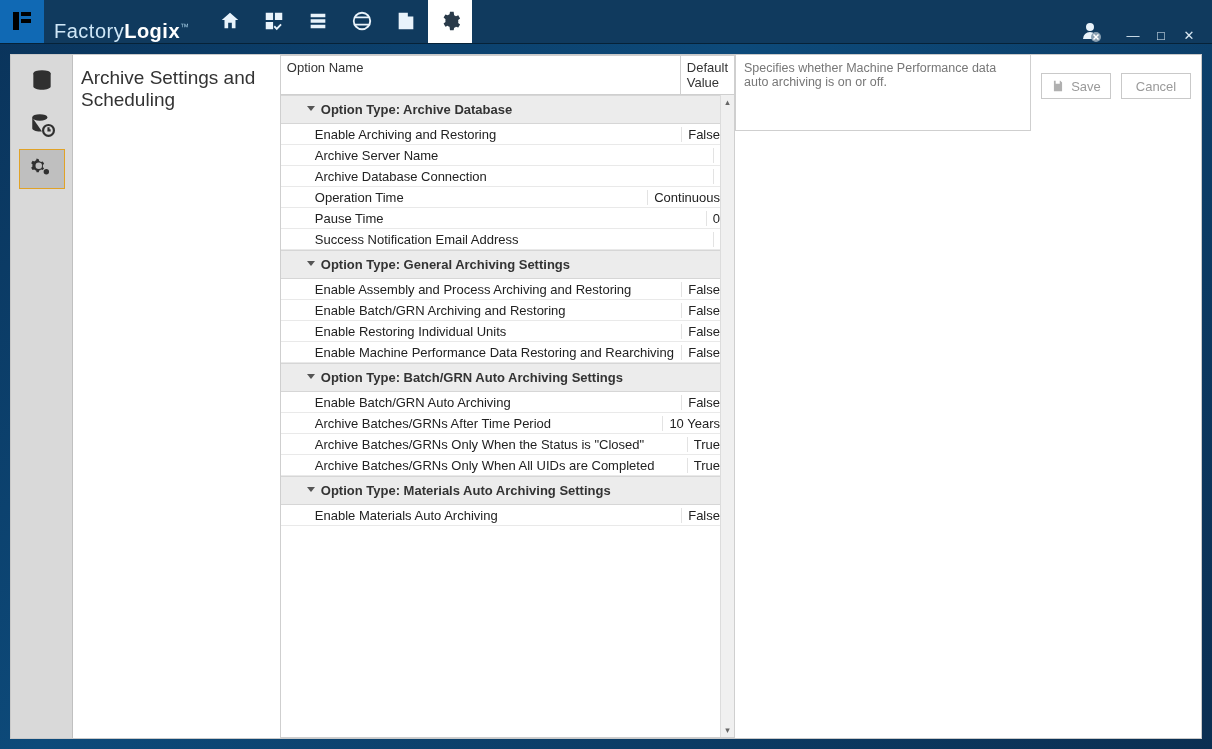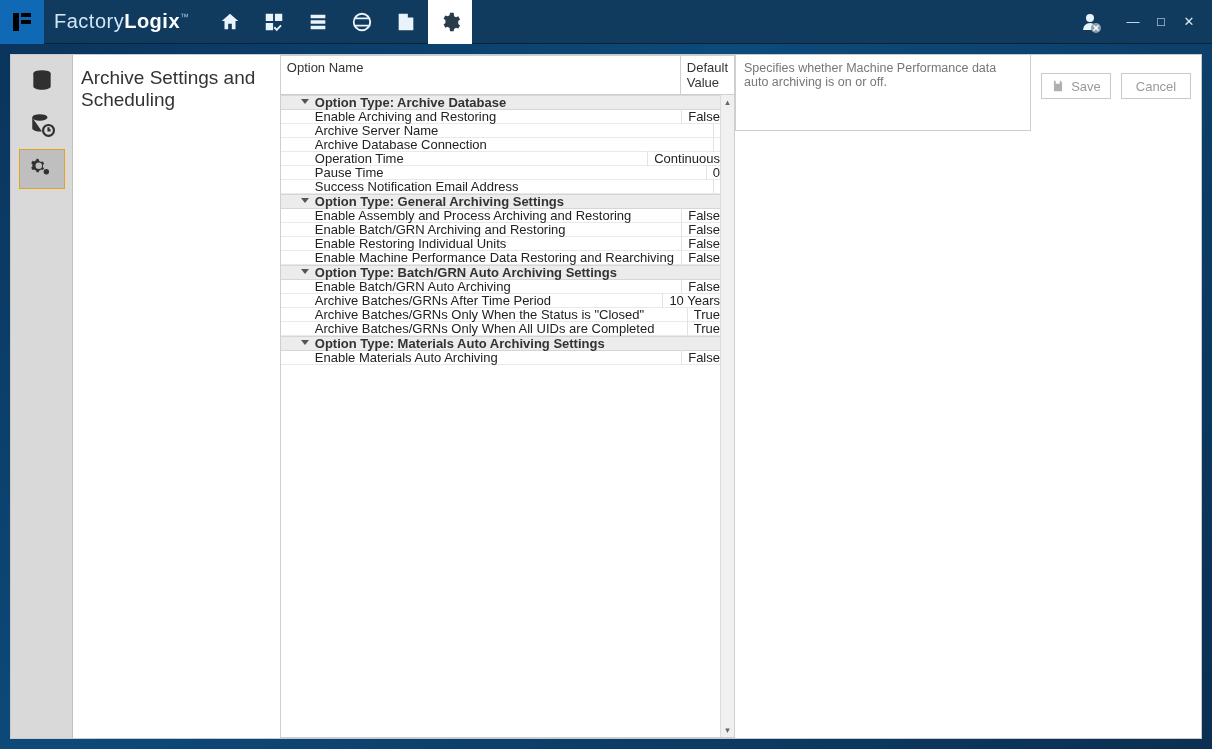--- a/index.html
+++ b/index.html
@@ -1,21 +1,21 @@
 <!DOCTYPE html>
 <html><head>
 <meta charset="utf-8">
 <style>
   * { box-sizing: border-box; margin: 0; padding: 0; font-family: "Segoe UI", Tahoma, sans-serif; }
   html, body { width: 1212px; height: 749px; overflow: hidden; }
   body { background: linear-gradient(135deg,#0a335a 0%, #0d4a7a 40%, #0b2f52 100%); }
 
   
   .titlebar {
-    height: 44px; background:#103a5e; display:flex; align-items:center;
+    height: 44px; background:#103a5e; display:flex; align-items:flex-end;
     border-bottom:1px solid #062238;
   }
   .logo-tile{width:44px;height:44px;background:#1069b4;display:flex;align-items:center;justify-content:center;color:#fff;font-size:28px;font-weight:300}
   .logo-text{color:#cfe7f7;font-size:20px;margin-left:10px;font-weight:300;letter-spacing:.5px}
   .logo-text b{color:#fff;font-weight:600}
   .logo-tm{font-size:9px;vertical-align:super;color:#9bc4dd}
   .nav-icons{display:flex;margin-left:18px;gap:0}
   .nav-btn{width:44px;height:44px;display:flex;align-items:center;justify-content:center;cursor:pointer}
   .nav-btn svg{fill:#e9f3fb}
   .nav-btn.active{background:#fff}
@@ -40,23 +40,23 @@
   .main{flex:1;display:flex;flex-direction:row;min-width:0}
   .page-title{font-size:19px;color:#333;padding:12px 8px 10px 8px;font-weight:400}
 
   
   .grid{flex:1;border:1px solid #cfcfcf;margin:0 0 0 0;display:flex;flex-direction:column;min-height:0;position:relative}
   .grid-head{display:flex;background:#fff;border-bottom:1px solid #cfcfcf;font-size:13px;color:#333}
   .col-name{width:400px;padding:4px 6px;border-right:1px solid #cfcfcf}
   .col-val{flex:1;padding:4px 6px}
   .grid-body{flex:1;overflow:hidden;position:relative;font-size:13px;color:#222}
   .rows{position:absolute;left:0;top:0;right:14px;bottom:0}
-  .grp{display:flex;align-items:center;background:#ececec;border-bottom:1px solid #d6d6d6;border-top:1px solid #d6d6d6;height:15px;padding-left:20px;font-weight:600;color:#333;cursor:pointer}
+  .grp{display:flex;align-items:center;background:#ececec;border-bottom:1px solid #d6d6d6;border-top:1px solid #d6d6d6;height:29px;padding-left:26px;font-weight:600;color:#333;cursor:pointer}
   .grp .tri{display:inline-block;width:0;height:0;border-left:4px solid transparent;border-right:4px solid transparent;border-top:5px solid #555;margin-right:6px;transform:translateY(-1px) rotate(0deg)}
-  .row{display:flex;height:14px;border-bottom:1px solid #e9e9e9;align-items:center}
+  .row{display:flex;height:21px;border-bottom:1px solid #e9e9e9;align-items:center}
   .row .c1{width:494px;padding-left:34px;border-right:1px solid #e3e3e3;white-space:nowrap;overflow:hidden;text-overflow:ellipsis}
   .row .c2{flex:1;padding-left:6px;white-space:nowrap}
   .vscroll{position:absolute;right:0;top:0;bottom:0;width:14px;background:#f0f0f0;border-left:1px solid #dcdcdc;display:flex;flex-direction:column;align-items:center;justify-content:space-between;font-size:9px;color:#666}
   .vscroll .arr{height:14px;line-height:14px;cursor:pointer;user-select:none}
 
   .desc{height:76px;border:1px solid #cfcfcf;border-top:none;padding:6px 8px;font-size:12.5px;color:#777}
   .footer{height:44px;display:flex;align-items:flex-end;justify-content:flex-end;gap:10px;padding:0 10px}
   .btn{min-width:70px;height:26px;border:1px solid #c9c9c9;background:#fff;color:#9a9a9a;font-size:13px;display:flex;align-items:center;justify-content:center;gap:6px;cursor:default}
   .btn svg{fill:#b0b0b0}
 </style>

